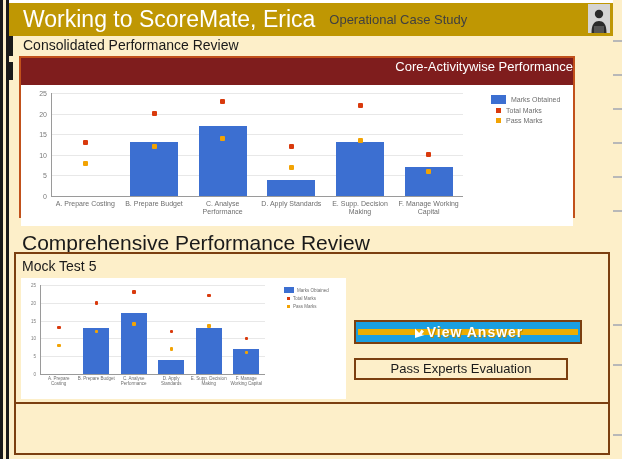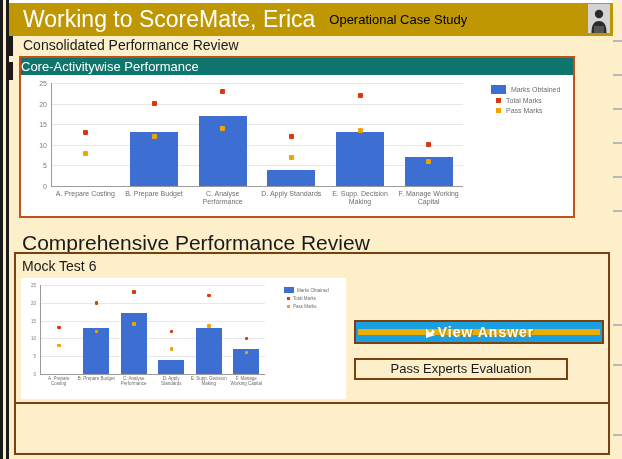--- a/index.html
+++ b/index.html
@@ -31,64 +31,64 @@
   .header {
     position:absolute; left:9px; top:3px; width:604px; height:33px;
     background:#bf9703;
     display:flex; align-items:center;
   }
   .header .welcome {
     color:#ffffff; font-size:23px; line-height:23px;
     padding-left:14px; letter-spacing:0px; white-space:nowrap;
   }
   .header .subtitle {
-    color:#000000; font-size:13px; margin-left:14px; white-space:nowrap;
+    color:#404040; font-size:13px; margin-left:14px; white-space:nowrap;
   }
   .avatar {
     position:absolute; right:3px; top:1px; width:22px; height:29px;
     background:#d4d4d4; display:flex; align-items:flex-end; justify-content:center;
   }
   .header-top-strip { position:absolute; left:9px; top:0; width:604px; height:3px; background:#ffffff; }
 
   
   .section-label {
     position:absolute; font-size:14px; color:#1a1a1a; white-space:nowrap;
   }
   #lbl-consolidated { left:23px; top:37px; }
   #lbl-comprehensive { left:22px; top:231px; font-size:21px; }
 
   
   .panel1 {
     position:absolute; left:19px; top:56px; width:556px; height:162px;
     border:2px solid #c1511b; background:#ffffff;
   }
   .panel1-title {
-    height:17px; background:#0f766e; color:#ffffff;
-    font-size:13px; text-align:left; line-height:17px;
+    height:27px; background:#7f1d1d; color:#ffffff;
+    font-size:13px; text-align:right; line-height:17px;
   }
   .panel1-plot { position:relative; width:100%; height:141px; background:#ffffff; }
 
   
   .comp-box {
     position:absolute; left:14px; top:252px; width:596px; height:203px;
     border:2px solid #7b3f10; background:#fdefc9;
   }
   .mock-row { position:relative; width:100%; }
   .mock1 { height:150px; border-bottom:2px solid #7b3f10; }
   .mock1-label {
     position:absolute; left:6px; top:4px; font-size:14px; color:#1a1a1a;
   }
   .mock1-chartwrap {
     position:absolute; left:5px; top:24px; width:325px; height:121px;
     background:#ffffff; border:1px solid #ffffff;
   }
   .mock1-actions { position:absolute; left:338px; top:66px; width:248px; }
 
   .btn-view-answer {
-    position:relative; width:250px; height:24px;
+    position:relative; width:228px; height:24px;
     border:2px solid #7b3f10; background:#1a9fe0;
     padding:7px 2px; display:block; cursor:pointer;
   }
   .btn-view-answer .inner {
     width:100%; height:100%; background:#ecad00;
     display:flex; align-items:center; justify-content:center; gap:1px;
   }
   .btn-view-answer .lbl {
     color:#ffffff; font-size:14px; font-weight:bold; letter-spacing:1px;
     text-shadow: 1px 1px 0 #b88a00;
@@ -259,21 +259,21 @@
           </div>
         </div>
     </div>
   </div>
 
   <div class="section-label" id="lbl-comprehensive">Comprehensive Performance Review</div>
 
   <div class="comp-box">
 
     <div class="mock-row mock1">
-      <div class="mock1-label">Mock Test 6</div>
+      <div class="mock1-label">Mock Test 5</div>
       <div class="mock1-chartwrap">
         <div class="chart" id="chart2">
             <div class="plotarea" style="left: 18px; top: 6px; width: 225px; height: 89px;">
               <div class="axisline" style="top: 89px;"></div>
               <div class="gridline" style="top: 71.2px;"></div>
               <div class="gridline" style="top: 53.4px;"></div>
               <div class="gridline" style="top: 35.6px;"></div>
               <div class="gridline" style="top: 17.8px;"></div>
               <div class="gridline" style="top: 0px;"></div>
               <div class="yaxisline" style="left: 0px;"></div>

